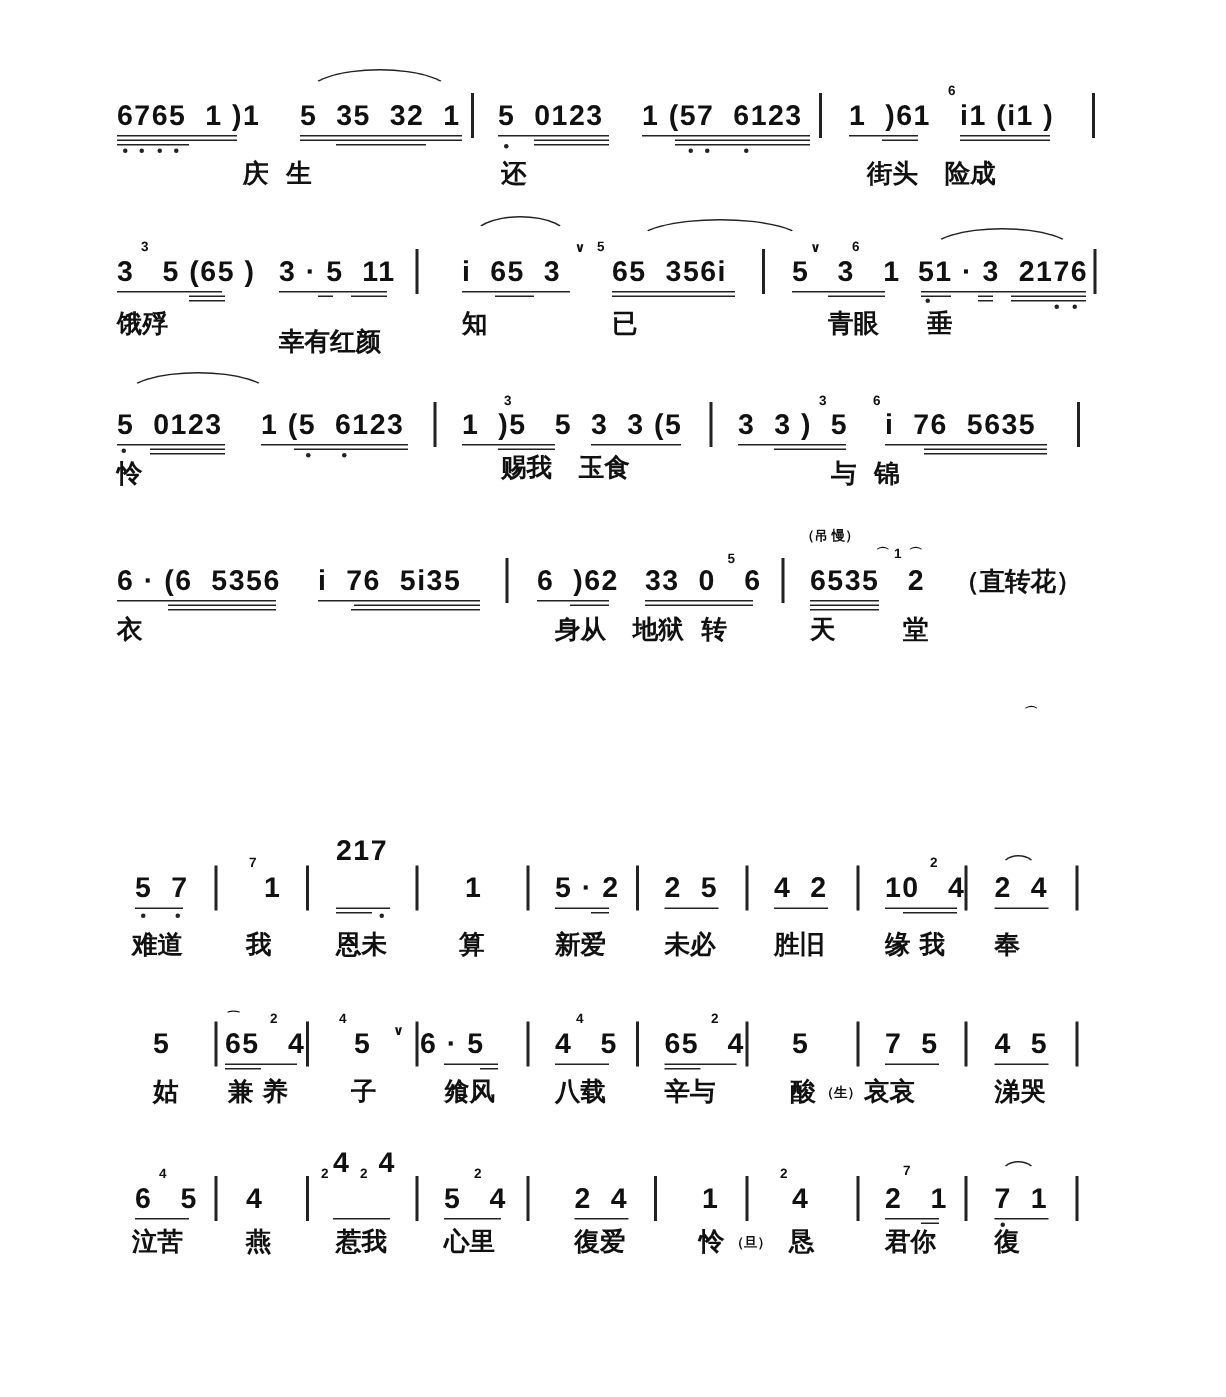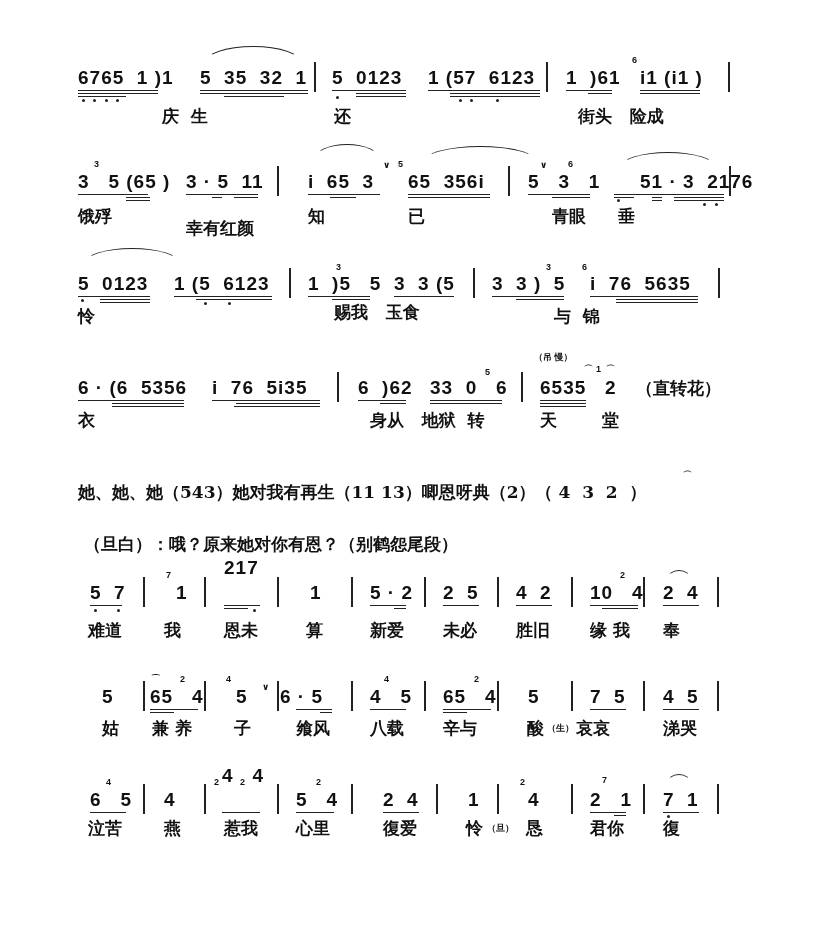--- a/index.html
+++ b/index.html
@@ -102,21 +102,21 @@
 
     <div class="bar" style="left:508px;top:166px;height:30px"></div>
 
     <span class="small" style="left:540px;top:160px">∨</span>
     <span class="grace" style="left:568px;top:160px">6</span>
     <span class="note" style="left:528px;top:172px">5   3   1</span>
     <div class="ul" style="left:528px;top:194px;width:62px"></div>
     <div class="ul" style="left:552px;top:197px;width:38px"></div>
 
     <div class="slur" style="left:620px;top:152px;width:94px;height:14px"></div>
-    <span class="note" style="left:640px;top:172px">51 · 3  2176</span>
+    <span class="note" style="left:612px;top:172px">51 · 3  2176</span>
     <div class="ul" style="left:614px;top:194px;width:110px"></div>
     <div class="ul" style="left:614px;top:197px;width:20px"></div>
     <div class="ul" style="left:652px;top:197px;width:10px"></div>
     <div class="ul" style="left:652px;top:200px;width:10px"></div>
     <div class="ul" style="left:674px;top:197px;width:50px"></div>
     <div class="ul" style="left:674px;top:200px;width:50px"></div>
     <div class="dot" style="left:617px;top:199px"></div>
     <div class="dot" style="left:703px;top:203px"></div>
     <div class="dot" style="left:715px;top:203px"></div>
 
@@ -208,23 +208,21 @@
     <div class="ul" style="left:540px;top:406px;width:46px"></div>
 
     <span class="lyric" style="left:636px;top:378px">（直转花）</span>
 
     <span class="lyric" style="left:78px;top:410px">衣</span>
     <span class="lyric" style="left:370px;top:410px">身从   地狱  转</span>
     <span class="lyric" style="left:540px;top:410px">天</span>
     <span class="lyric" style="left:602px;top:410px">堂</span>
   </div>
 
-  <span class="text-line" style="left:78px;top:481px">她、她、她（543）她对我有再生（11 13）唧恩呀典（2）（ 4  3  2  ）</span>
   <span class="small" style="left:683px;top:470px">⌒</span>
-  <span class="text-line" style="left:84px;top:533px">（旦白）：哦？原来她对你有恩？（别鹤怨尾段）</span>
 
   <div>
     <span class="note" style="left:90px;top:583px">5  7</span>
     <div class="ul" style="left:90px;top:605px;width:32px"></div>
     <div class="dot" style="left:94px;top:609px"></div>
     <div class="dot" style="left:117px;top:609px"></div>
     <div class="bar" style="left:143px;top:577px;height:30px"></div>
 
     <span class="grace" style="left:166px;top:571px">7</span>
     <span class="note" style="left:176px;top:583px">1</span>

